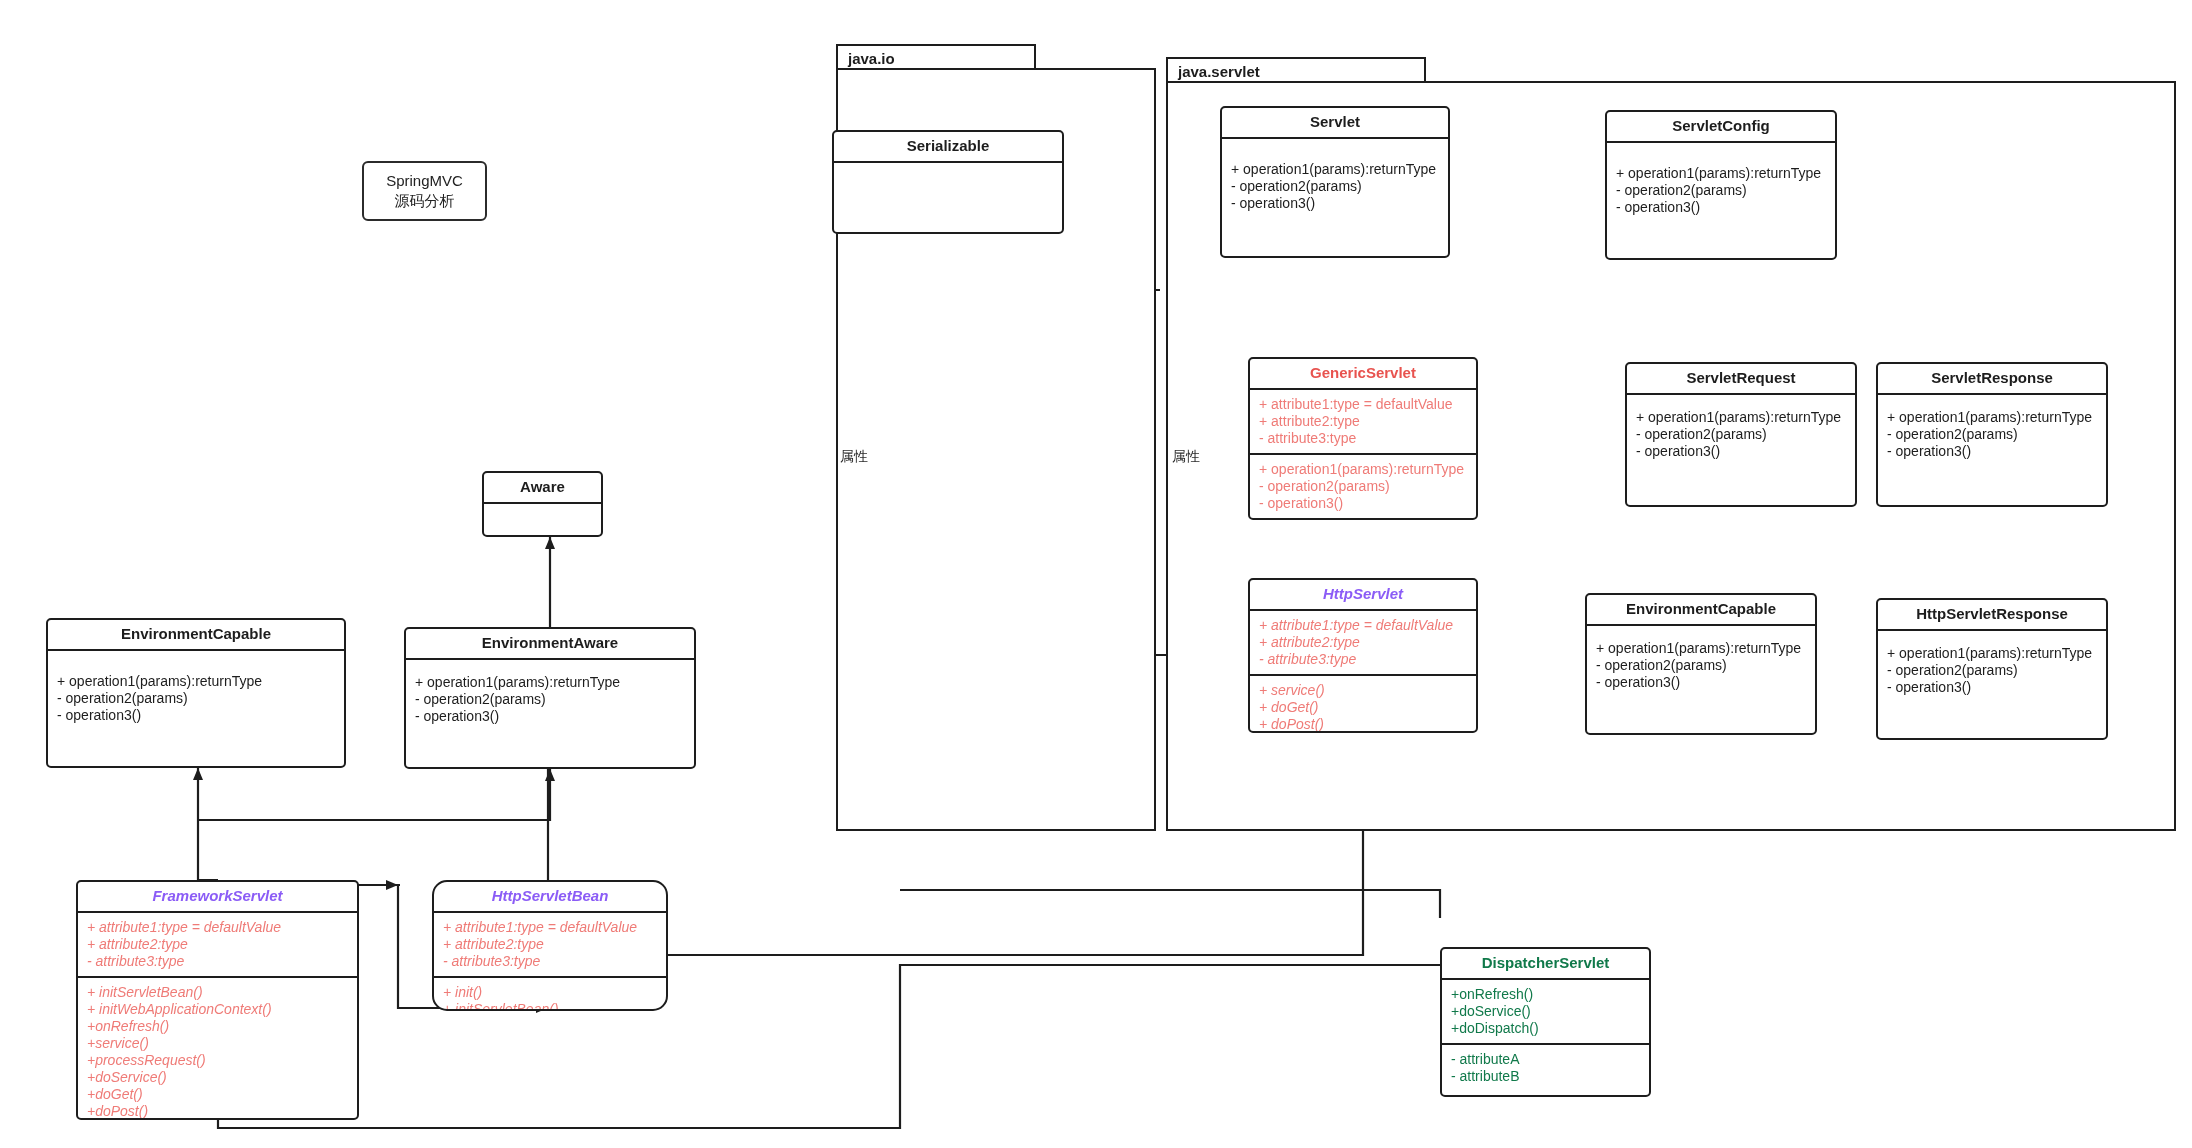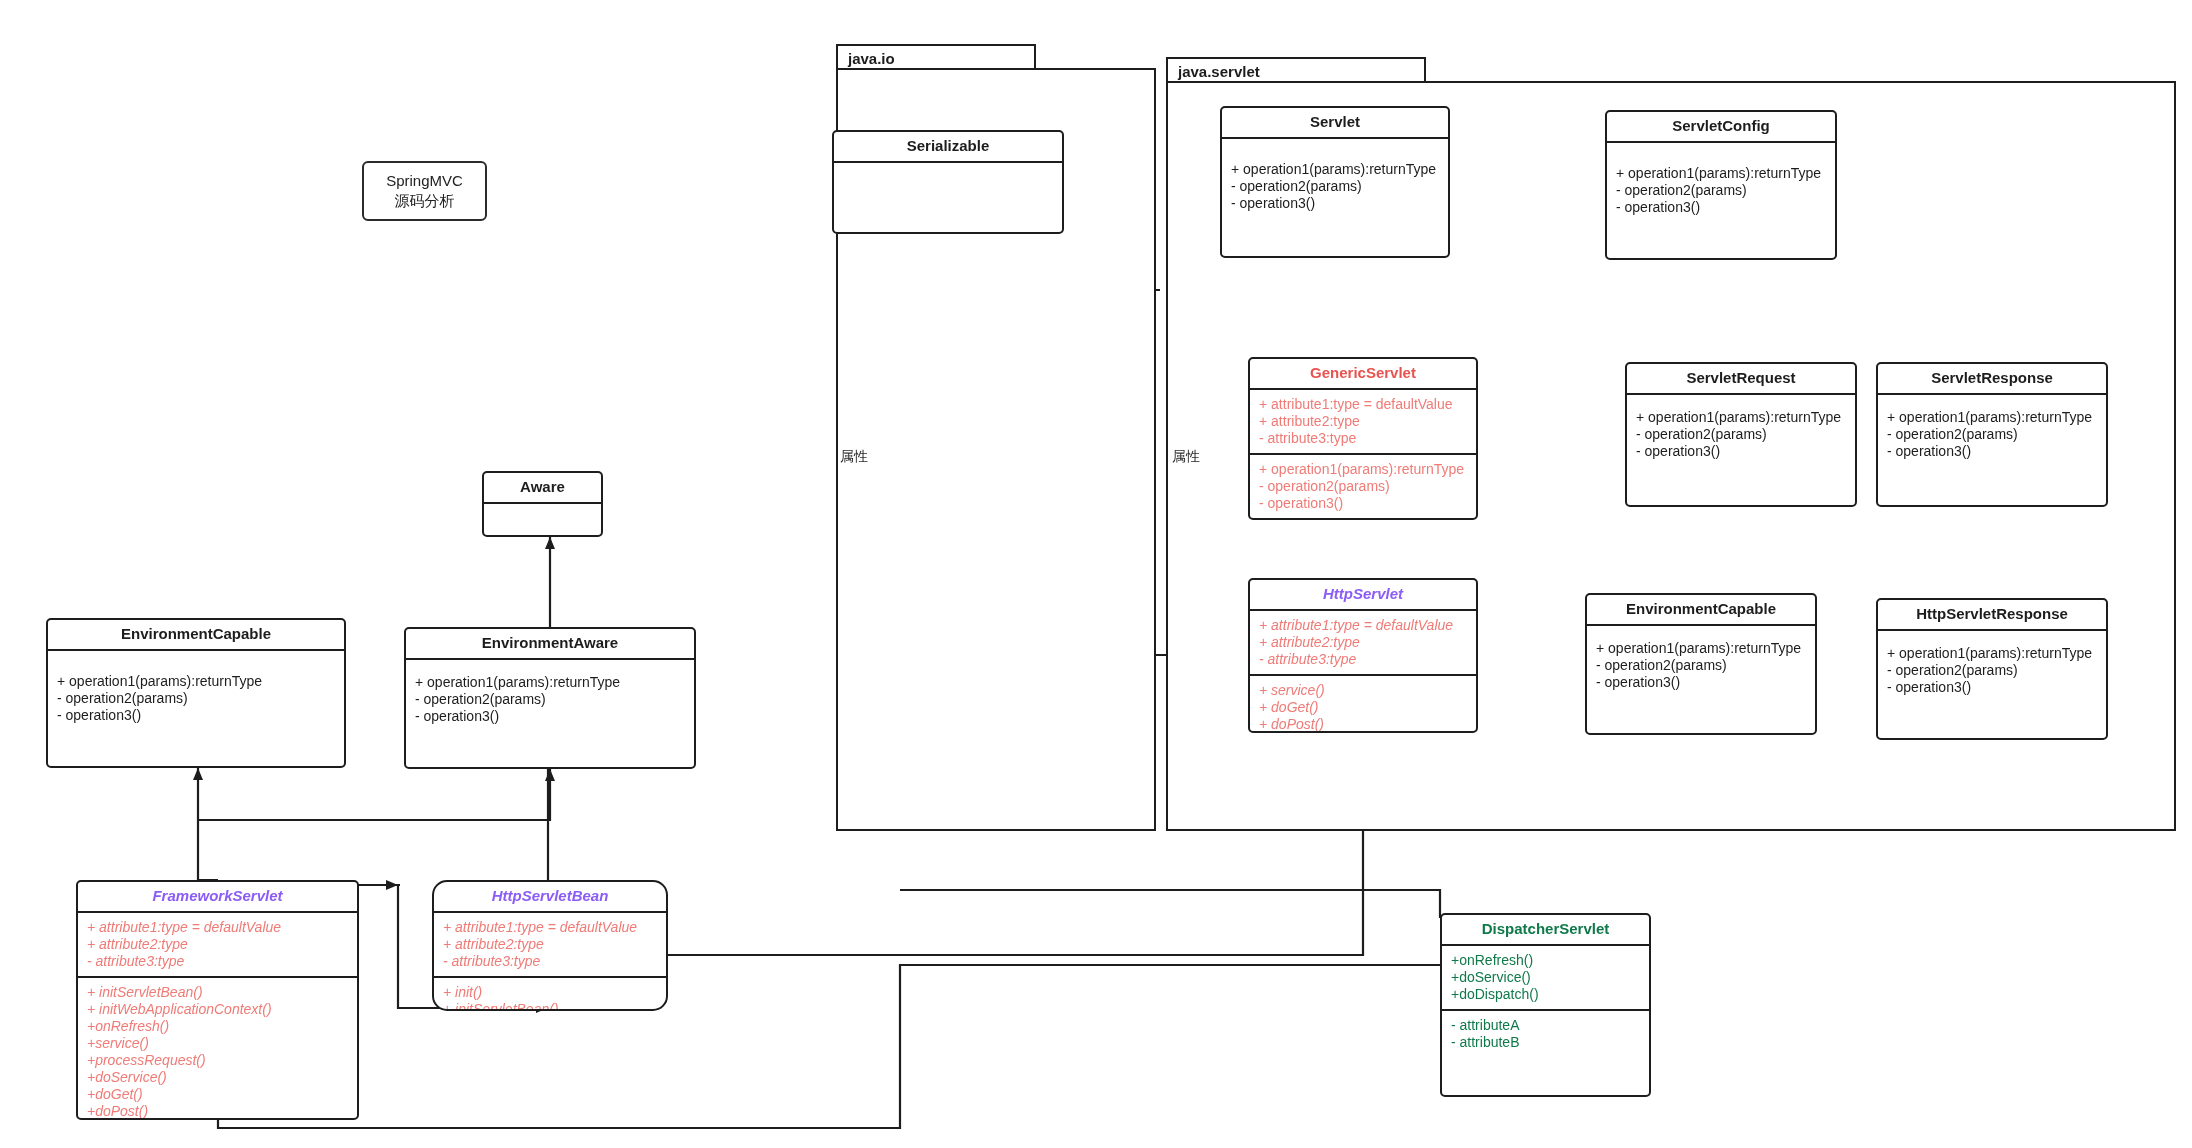--- a/index.html
+++ b/index.html
@@ -333,21 +333,21 @@
       <span class="ln">+ attribute1:type = defaultValue</span>
       <span class="ln">+ attribute2:type</span>
       <span class="ln">- attribute3:type</span>
     </div>
     <div class="cls-sec bordered">
       <span class="ln">+ init()</span>
       <span class="ln">+ initServletBean()</span>
     </div>
   </div>
 
-  <div class="cls green" style="left:1440px; top:913px; width:211px; height:184px;">
+  <div class="cls green" style="left:1440px; top:947px; width:211px; height:150px;">
     <div class="cls-name">DispatcherServlet</div>
     <div class="cls-sec">
       <span class="ln">+onRefresh()</span>
       <span class="ln">+doService()</span>
       <span class="ln">+doDispatch()</span>
     </div>
     <div class="cls-sec bordered">
       <span class="ln">- attributeA</span>
       <span class="ln">- attributeB</span>
     </div>

